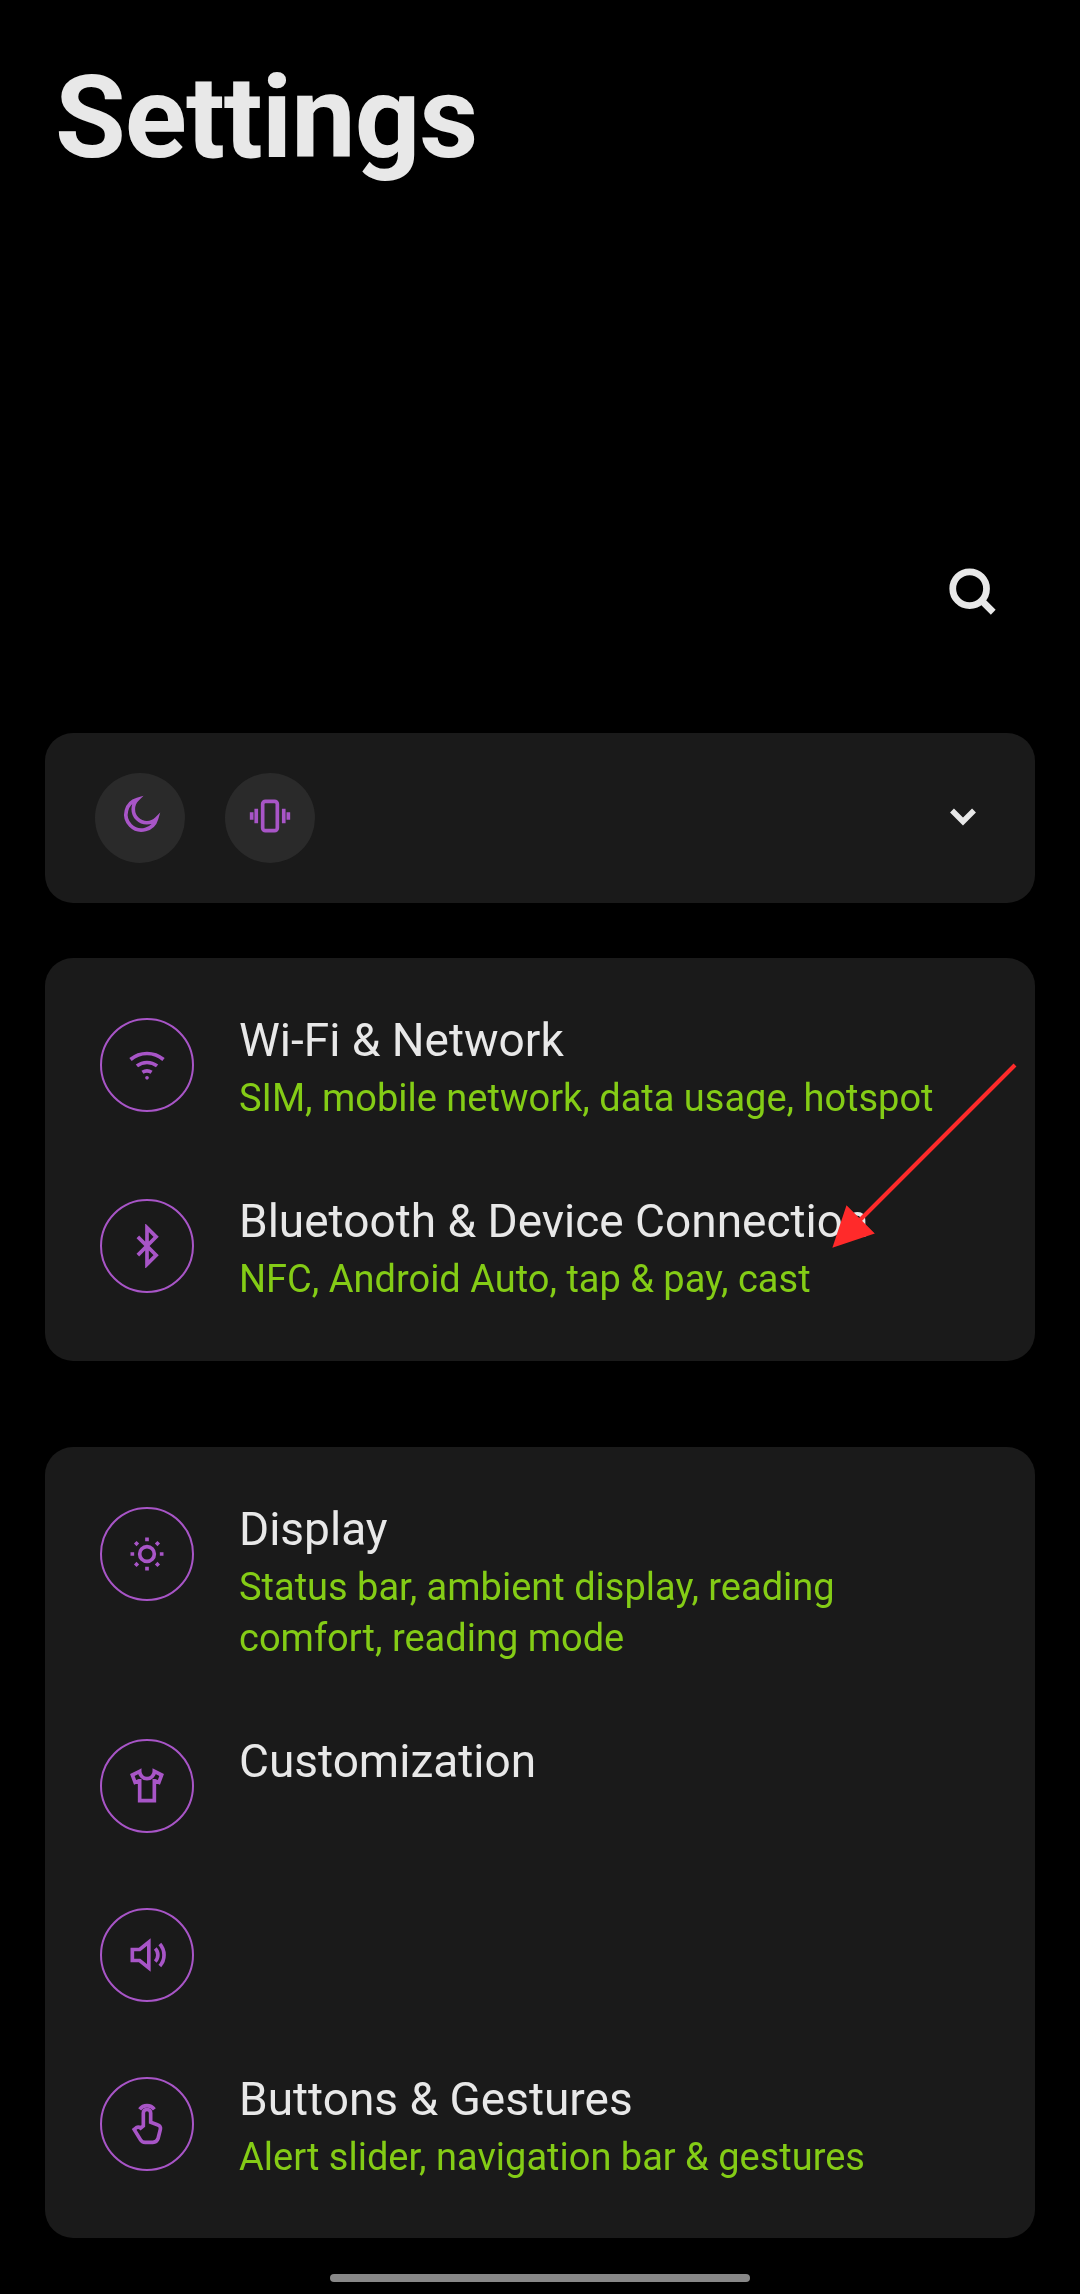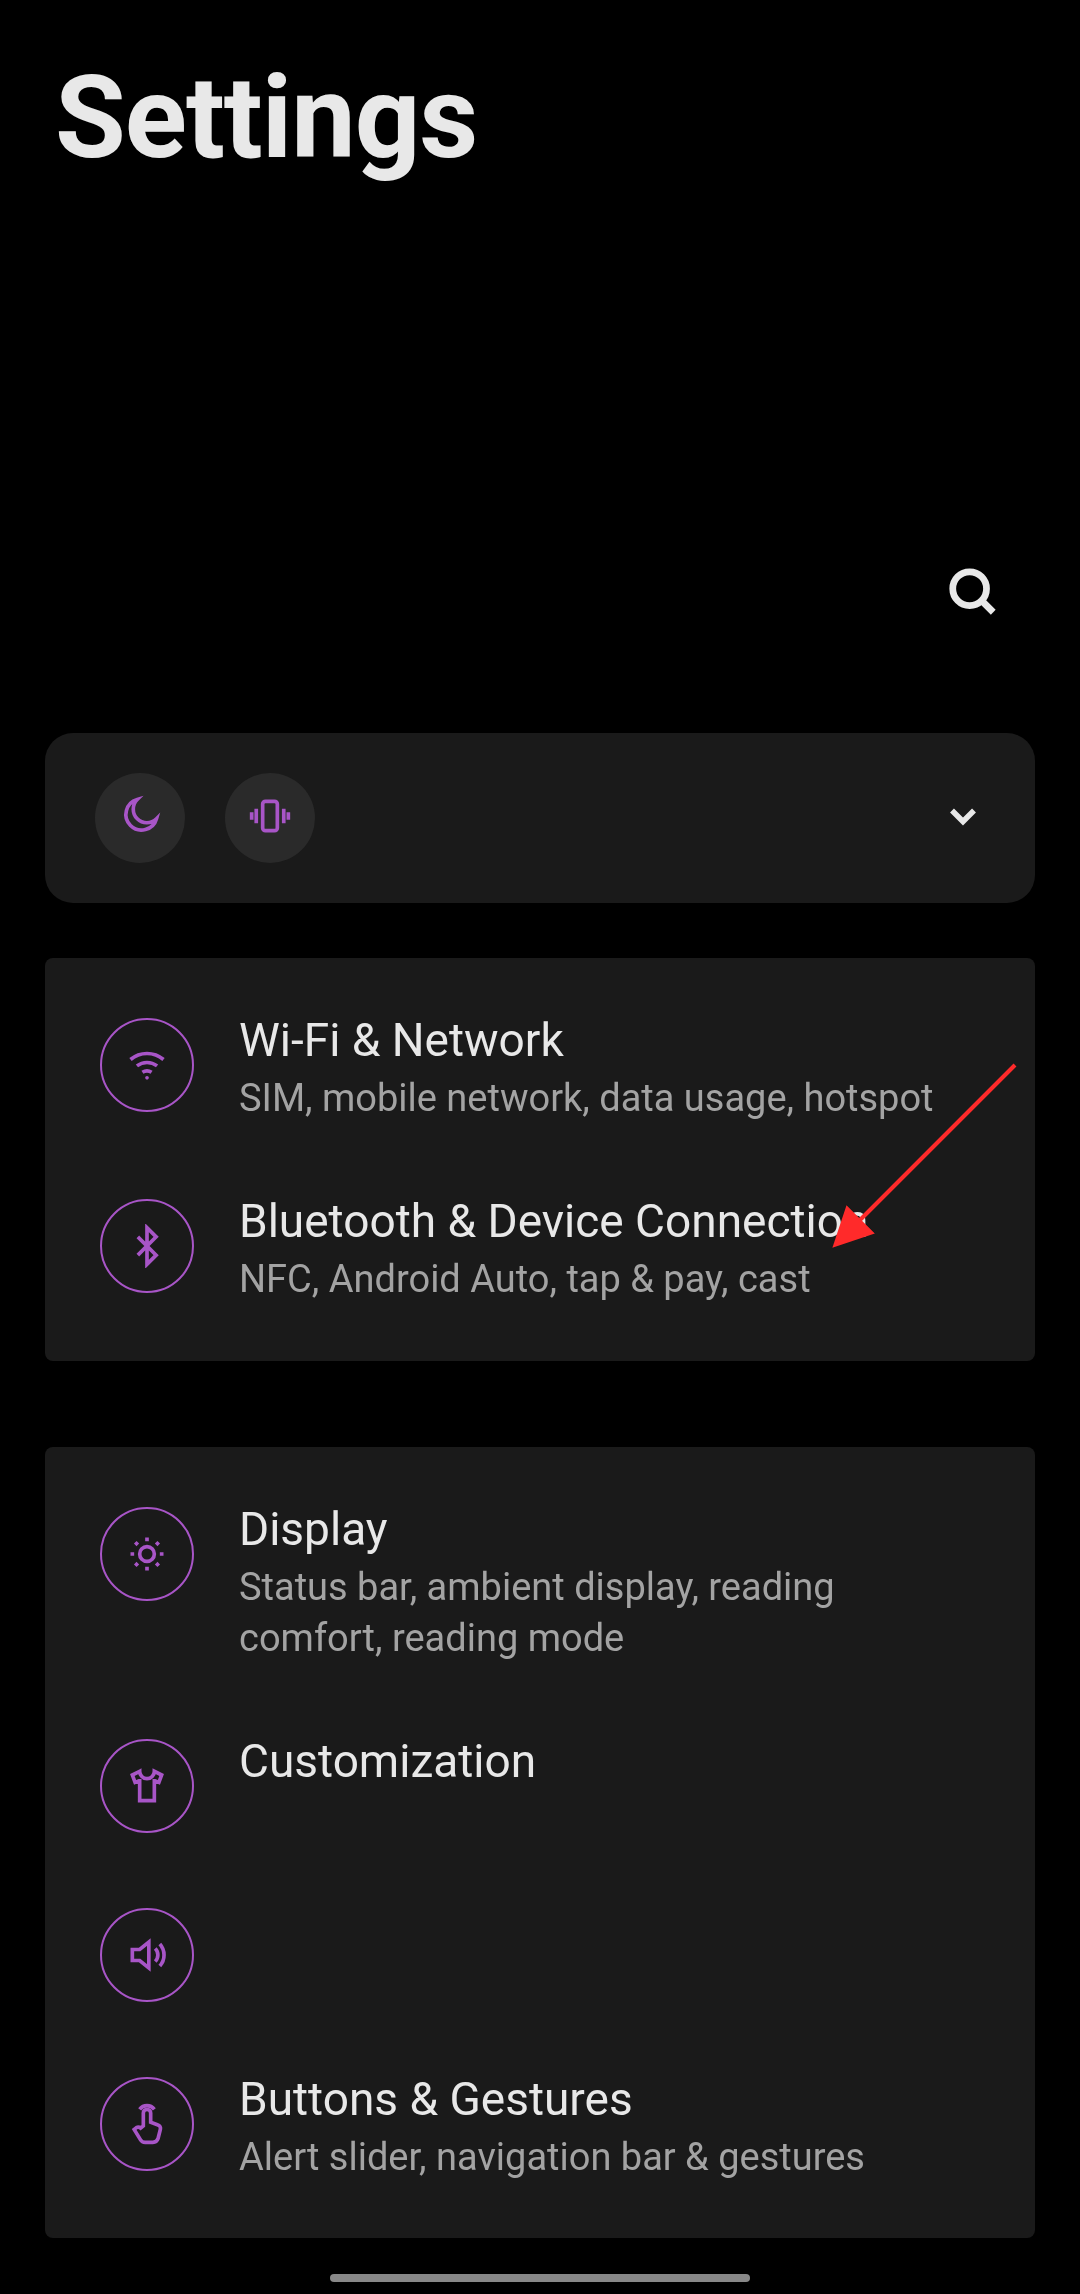--- a/index.html
+++ b/index.html
@@ -67,21 +67,21 @@
     .chevron-down svg {
       width: 44px;
       height: 44px;
       stroke: #e8e8e8;
       fill: none;
       stroke-width: 3;
     }
     .card {
       margin: 55px 45px 0;
       background: #1a1a1a;
-      border-radius: 8px;
+      border-radius: 28px;
       padding: 20px 0;
     }
     .card + .card {
       margin-top: 86px;
     }
     .setting-row {
       display: flex;
       align-items: flex-start;
       padding: 35px 55px;
       gap: 45px;
@@ -108,21 +108,21 @@
       flex: 1;
     }
     .setting-title {
       font-size: 46px;
       color: #e8e8e8;
       font-weight: 400;
       margin-bottom: 6px;
     }
     .setting-sub {
       font-size: 38px;
-      color: #a3a3a3;
+      color: #84cc16;
       line-height: 1.35;
     }
     .annotation-arrow {
       position: absolute;
       top: 1065px;
       left: 845px;
       pointer-events: none;
     }
     .annotation-arrow svg {
       overflow: visible;

